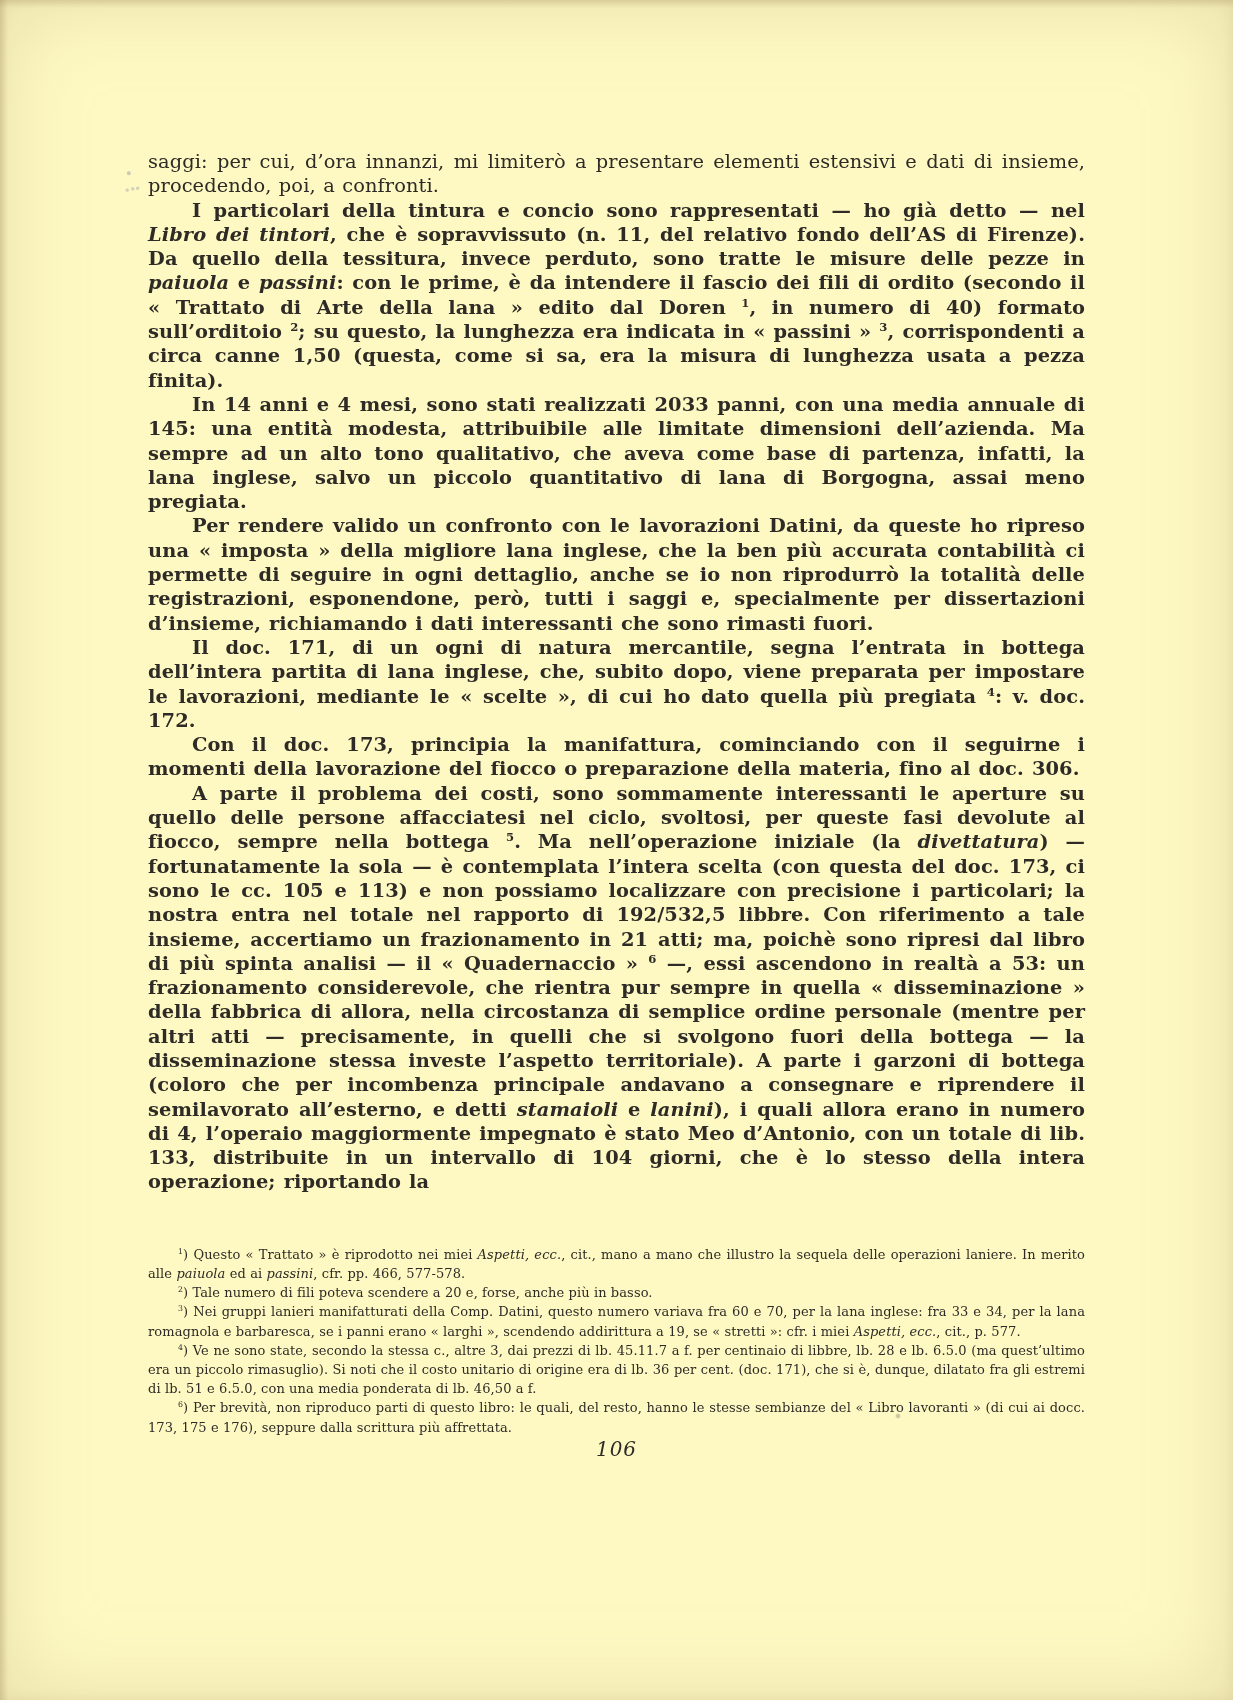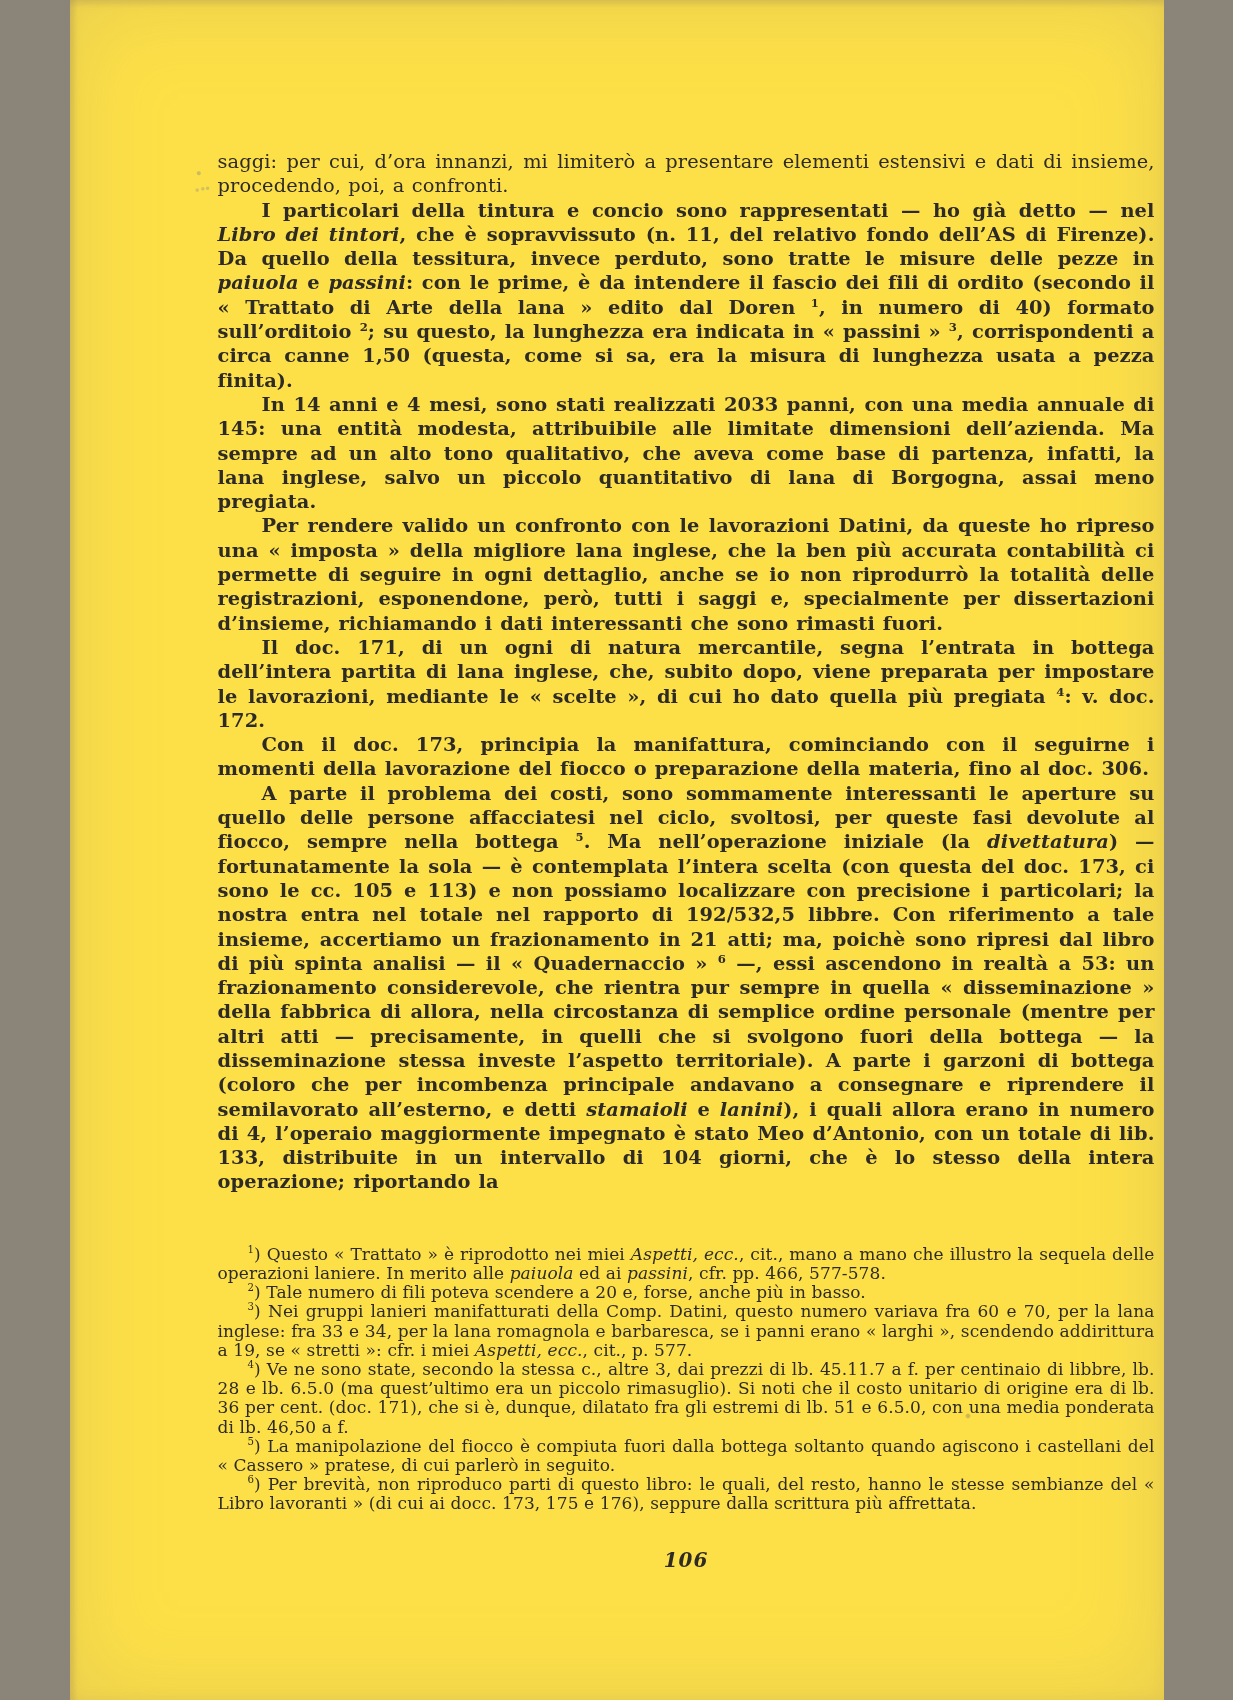--- a/index.html
+++ b/index.html
@@ -1,21 +1,21 @@
 <!DOCTYPE html>
 <html><head>
 <meta charset="utf-8">
 <style>
   html, body { margin: 0; padding: 0; background: #8a8578; }
   .page {
     position: relative;
-    width: 1094px;
+    width: 1233px;
     height: 1700px;
     margin: 0 auto;
-    background: #fde047;
+    background: #fef9c3;
     box-shadow: inset 0 0 90px rgba(175,155,105,0.28), inset 0 0 14px rgba(160,140,90,0.18);
     overflow: hidden;
     color: #2e2b26;
     font-family: "DejaVu Serif", "Liberation Serif", serif;
   }
   .content {
     position: absolute;
     left: 148px;
     top: 150px;
     width: 937px;
@@ -32,33 +32,31 @@
   .body-text sup, .footnotes sup {
     font-size: 0.6em;
     line-height: 0;
     vertical-align: super;
   }
   .footnotes {
     margin-top: 50px;
   }
   .footnotes p {
     margin: 0;
-    font-size: 17px;
+    font-size: 13px;
     line-height: 19.2px;
     text-align: justify;
     text-indent: 30px;
     letter-spacing: 0.1px;
   }
   .page-number {
-    margin-top: 34px;
     text-align: center;
     font-style: italic;
     font-size: 20px;
     letter-spacing: 1px;
-    font-weight: bold;
   }
   .artifact { position: absolute; pointer-events: none; }
   .a1 {
     left: 124px; top: 168px; width: 16px; height: 26px;
     background:
       radial-gradient(circle at 30% 20%, rgba(110,120,150,0.35) 1.5px, transparent 2.5px),
       radial-gradient(circle at 20% 85%, rgba(110,120,150,0.3) 1.2px, transparent 2.2px),
       radial-gradient(circle at 55% 80%, rgba(110,120,150,0.3) 1.2px, transparent 2.2px),
       radial-gradient(circle at 85% 78%, rgba(110,120,150,0.3) 1.2px, transparent 2.2px);
   }
@@ -92,18 +90,17 @@
         <p class="indent"><span>Per rendere valido un confronto con le lavorazioni Datini, da queste ho ripreso una « imposta » della migliore lana inglese, che la ben più accurata contabilità ci permette di seguire in ogni dettaglio, anche se io non riprodurrò la totalità delle registrazioni, esponendone, però, tutti i saggi e, specialmente per dissertazioni d’insieme, richiamando i dati interessanti che sono rimasti fuori.</span></p>
         <p class="indent"><span>Il doc. 171, di un ogni di natura mercantile, segna l’entrata in bottega dell’intera partita di lana inglese, che, subito dopo, viene preparata per impostare le lavorazioni, mediante le « scelte », di cui ho dato quella più pregiata </span><sup>4</sup><span>: v. doc. 172.</span></p>
         <p class="indent"><span>Con il doc. 173, principia la manifattura, cominciando con il seguirne i momenti della lavorazione del fiocco o preparazione della materia, fino al doc. 306.</span></p>
         <p class="indent"><span>A parte il problema dei costi, sono sommamente interessanti le aperture su quello delle persone affacciatesi nel ciclo, svoltosi, per queste fasi devolute al fiocco, sempre nella bottega </span><sup>5</sup><span>. Ma nell’operazione iniziale (la </span><i>divettatura</i><span>) — fortunatamente la sola — è contemplata l’intera scelta (con questa del doc. 173, ci sono le cc. 105 e 113) e non possiamo localizzare con precisione i particolari; la nostra entra nel totale nel rapporto di 192/532,5 libbre. Con riferimento a tale insieme, accertiamo un frazionamento in 21 atti; ma, poichè sono ripresi dal libro di più spinta analisi — il « Quadernaccio » </span><sup>6</sup><span> —, essi ascendono in realtà a 53: un frazionamento considerevole, che rientra pur sempre in quella « disseminazione » della fabbrica di allora, nella circostanza di semplice ordine personale (mentre per altri atti — precisamente, in quelli che si svolgono fuori della bottega — la disseminazione stessa investe l’aspetto territoriale). A parte i garzoni di bottega (coloro che per incombenza principale andavano a consegnare e riprendere il semilavorato all’esterno, e detti </span><i>stamaioli</i><span> e </span><i>lanini</i><span>), i quali allora erano in numero di 4, l’operaio maggiormente impegnato è stato Meo d’Antonio, con un totale di lib. 133, distribuite in un intervallo di 104 giorni, che è lo stesso della intera operazione; riportando la</span></p>
       </div>
     <div class="footnotes">
         <p><sup>1</sup><span>) Questo « Trattato » è riprodotto nei miei </span><i>Aspetti, ecc.</i><span>, cit., mano a mano che illustro la sequela delle operazioni laniere. In merito alle </span><i>paiuola</i><span> ed ai </span><i>passini</i><span>, cfr. pp. 466, 577-578.</span></p>
         <p><sup>2</sup><span>) Tale numero di fili poteva scendere a 20 e, forse, anche più in basso.</span></p>
         <p><sup>3</sup><span>) Nei gruppi lanieri manifatturati della Comp. Datini, questo numero variava fra 60 e 70, per la lana inglese: fra 33 e 34, per la lana romagnola e barbaresca, se i panni erano « larghi », scendendo addirittura a 19, se « stretti »: cfr. i miei </span><i>Aspetti, ecc.</i><span>, cit., p. 577.</span></p>
         <p><sup>4</sup><span>) Ve ne sono state, secondo la stessa c., altre 3, dai prezzi di lb. 45.11.7 a f. per centinaio di libbre, lb. 28 e lb. 6.5.0 (ma quest’ultimo era un piccolo rimasuglio). Si noti che il costo unitario di origine era di lb. 36 per cent. (doc. 171), che si è, dunque, dilatato fra gli estremi di lb. 51 e 6.5.0, con una media ponderata di lb. 46,50 a f.</span></p>
-        <p><sup>5</sup><span>) La manipolazione del fiocco è compiuta fuori dalla bottega soltanto quando agiscono i castellani del « Cassero » pratese, di cui parlerò in seguito.</span></p>
         <p><sup>6</sup><span>) Per brevità, non riproduco parti di questo libro: le quali, del resto, hanno le stesse sembianze del « Libro lavoranti » (di cui ai docc. 173, 175 e 176), seppure dalla scrittura più affrettata.</span></p>
       </div>
     <div class="page-number">106</div>
   </div>
 </div>
 
 </body></html>

